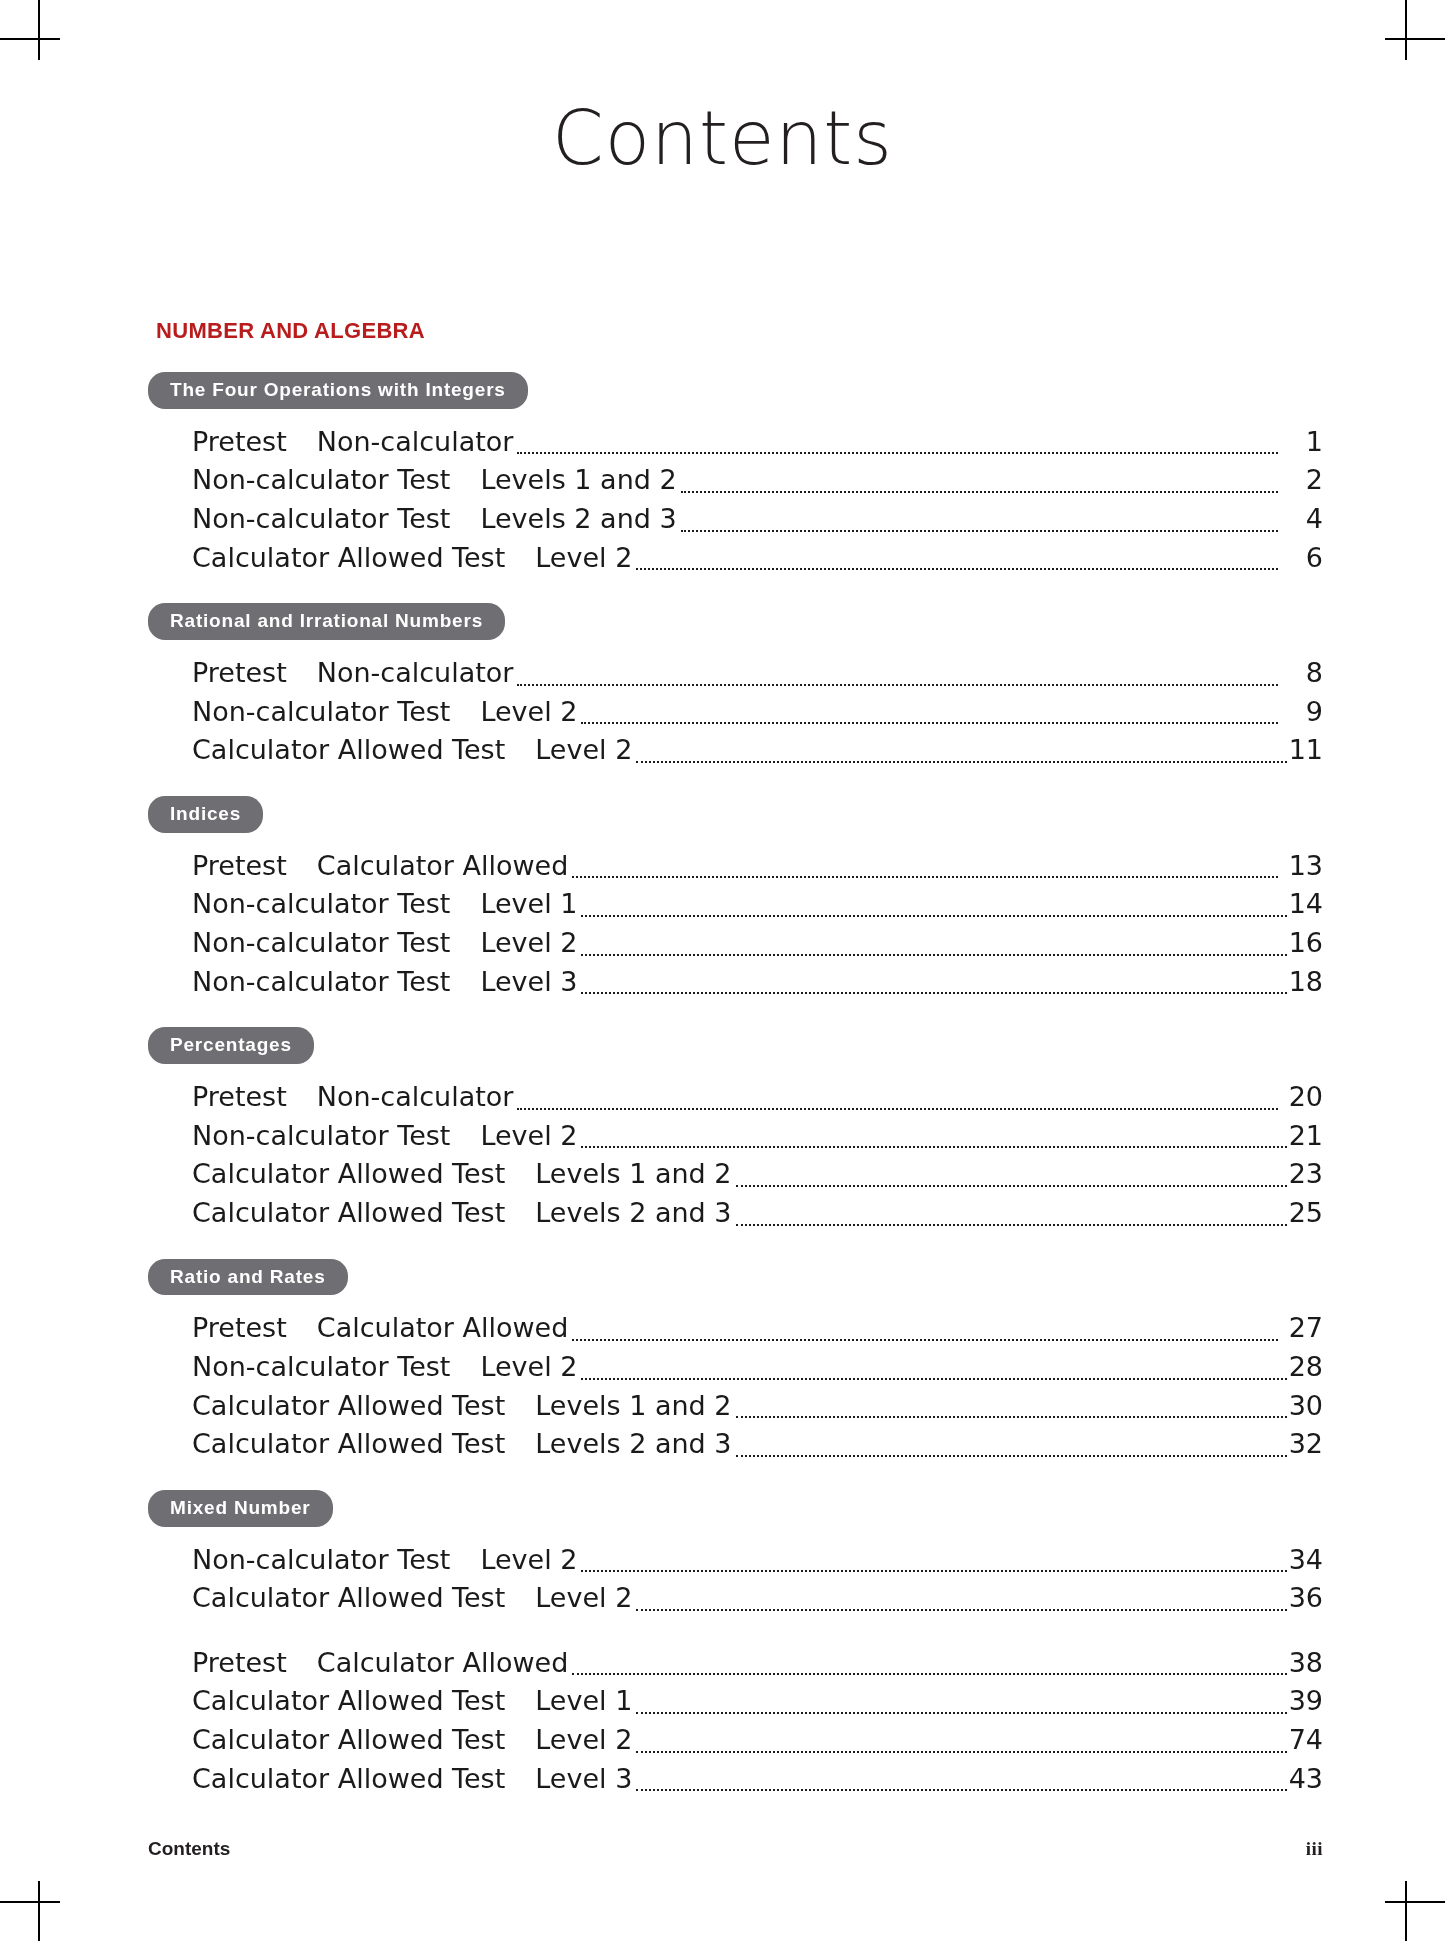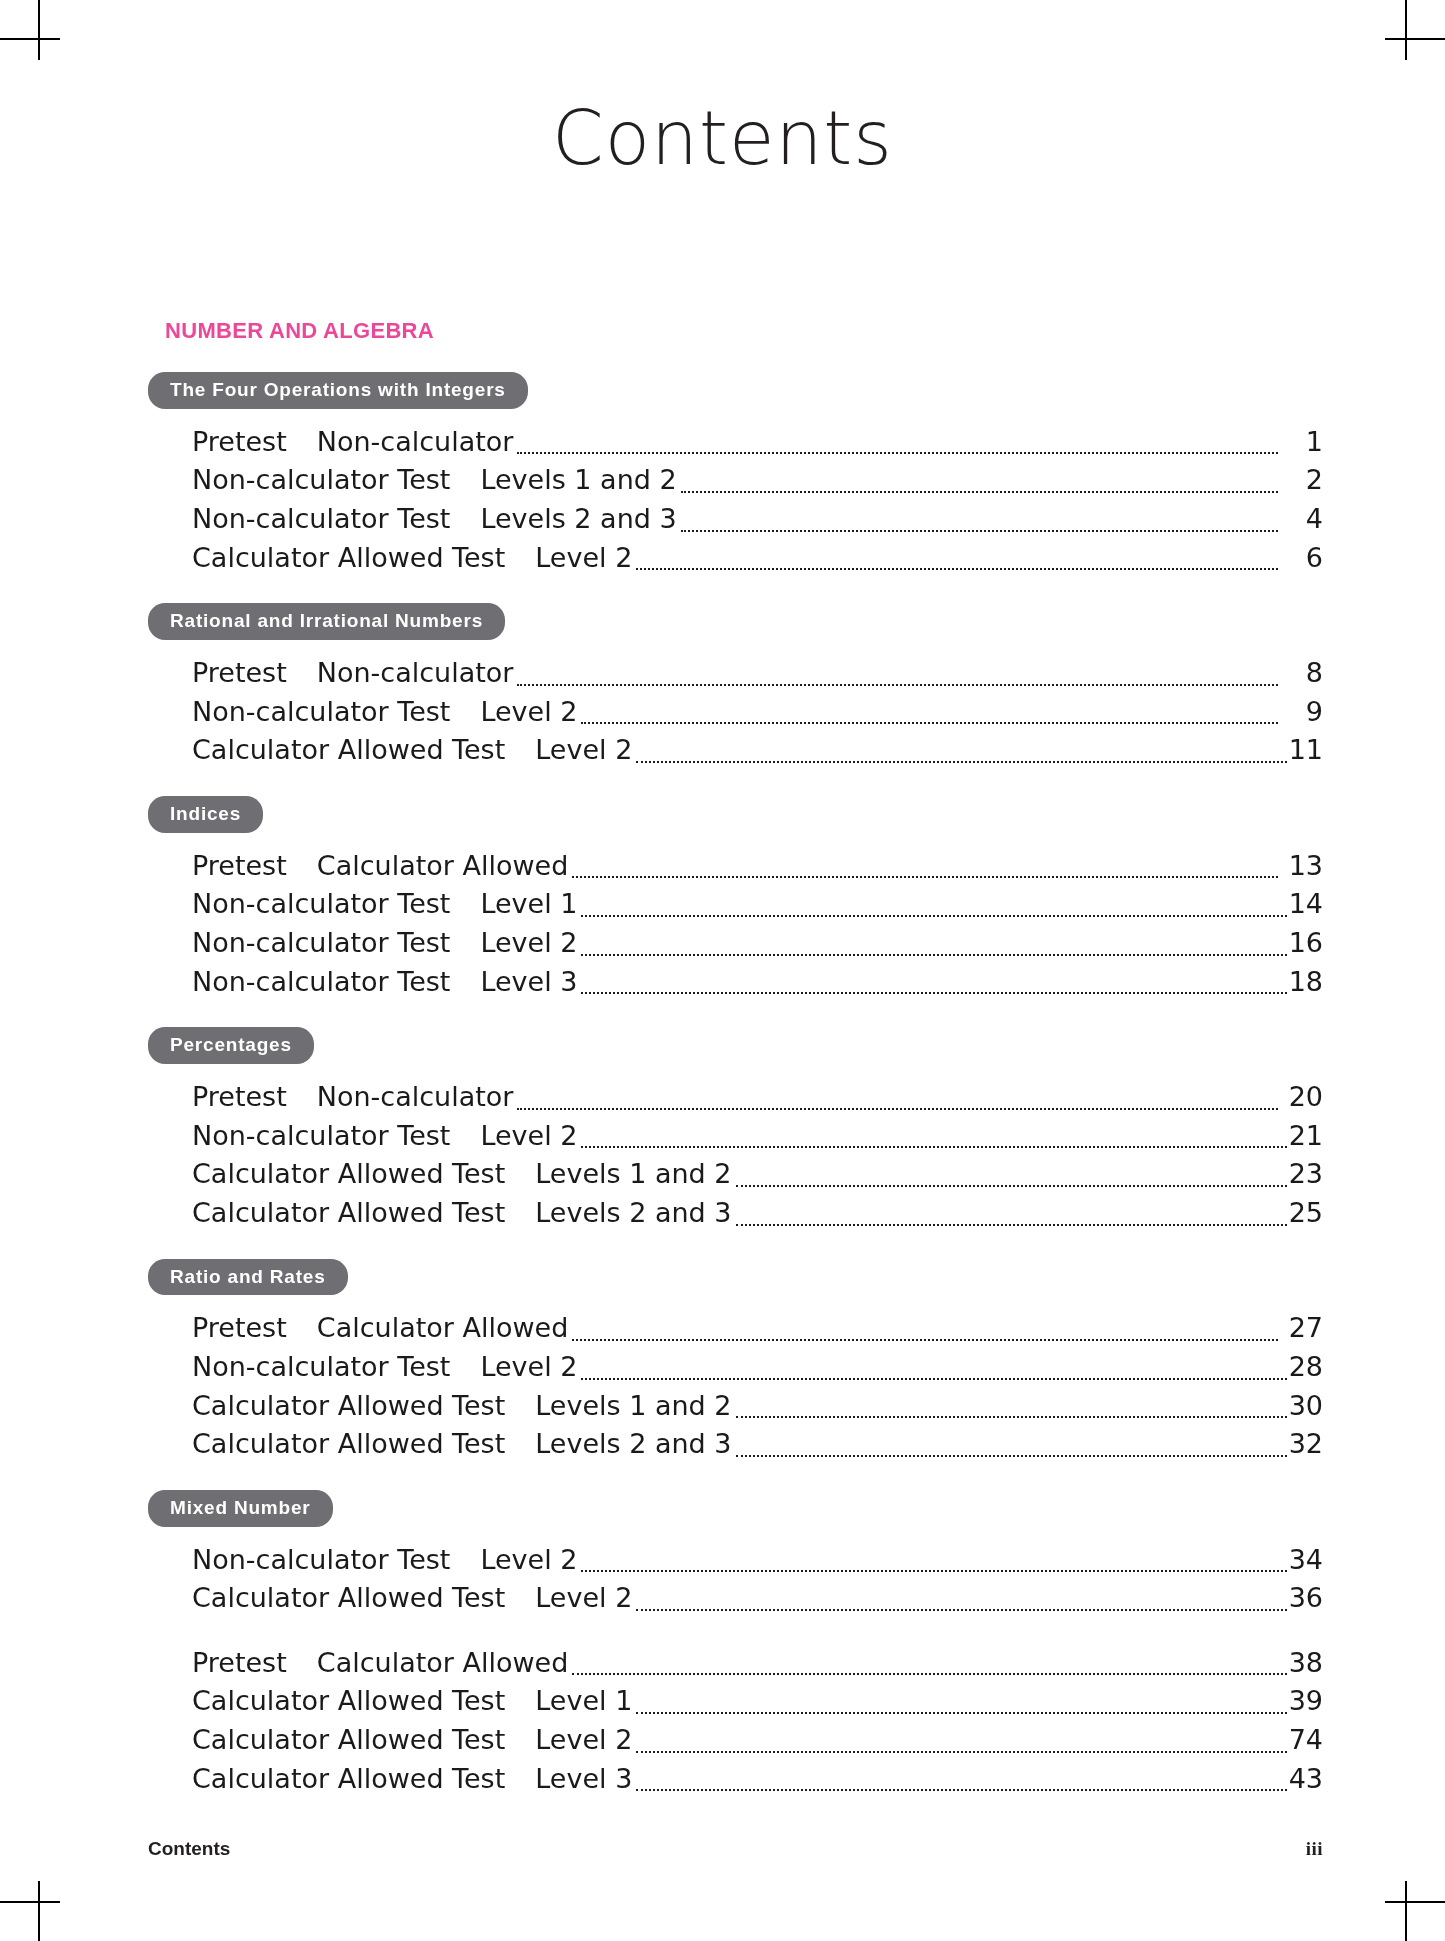--- a/index.html
+++ b/index.html
@@ -53,22 +53,22 @@
     position: absolute;
     left: 148px;
     top: 318px;
     width: 1175px;
   }
 
   .strand-title {
     font-size: 22px;
     font-weight: bold;
     letter-spacing: 0.3px;
-    color: #ec4899;
-    margin: 0 0 28px 17px;
+    color: #b91c1c;
+    margin: 0 0 28px 8px;
     font-family: "Liberation Sans", sans-serif;
   }
 
   .group { margin-bottom: 26px; }
 
   .pill {
     display: inline-block;
     background: #6e6e73;
     color: #ffffff;
     font-size: 19px;

